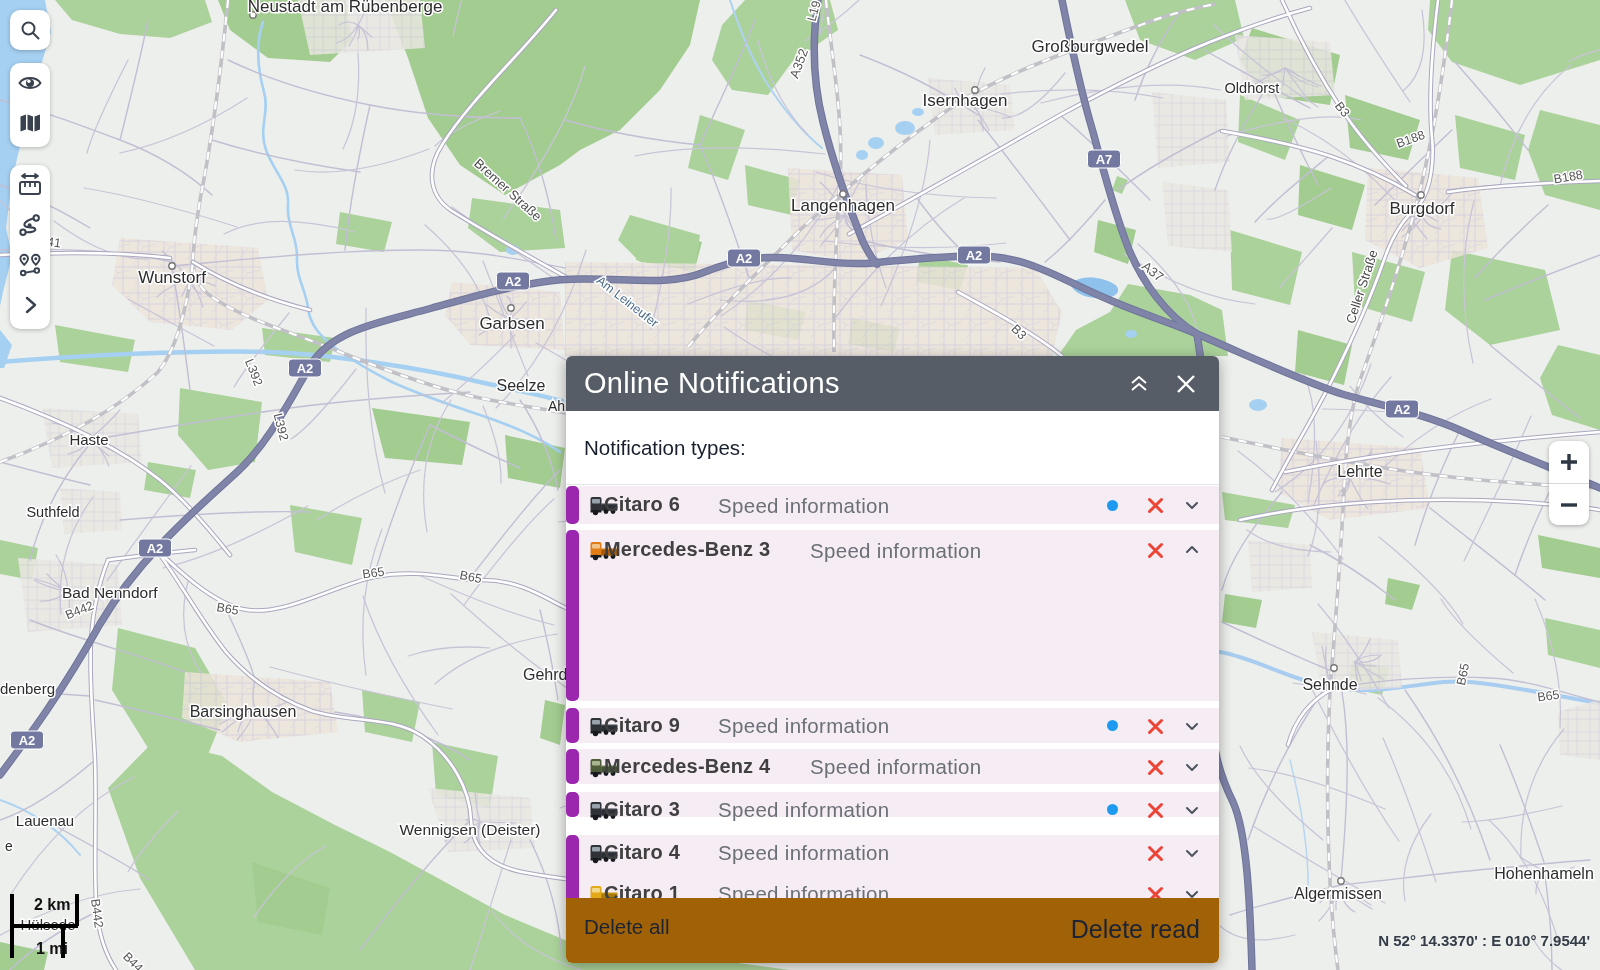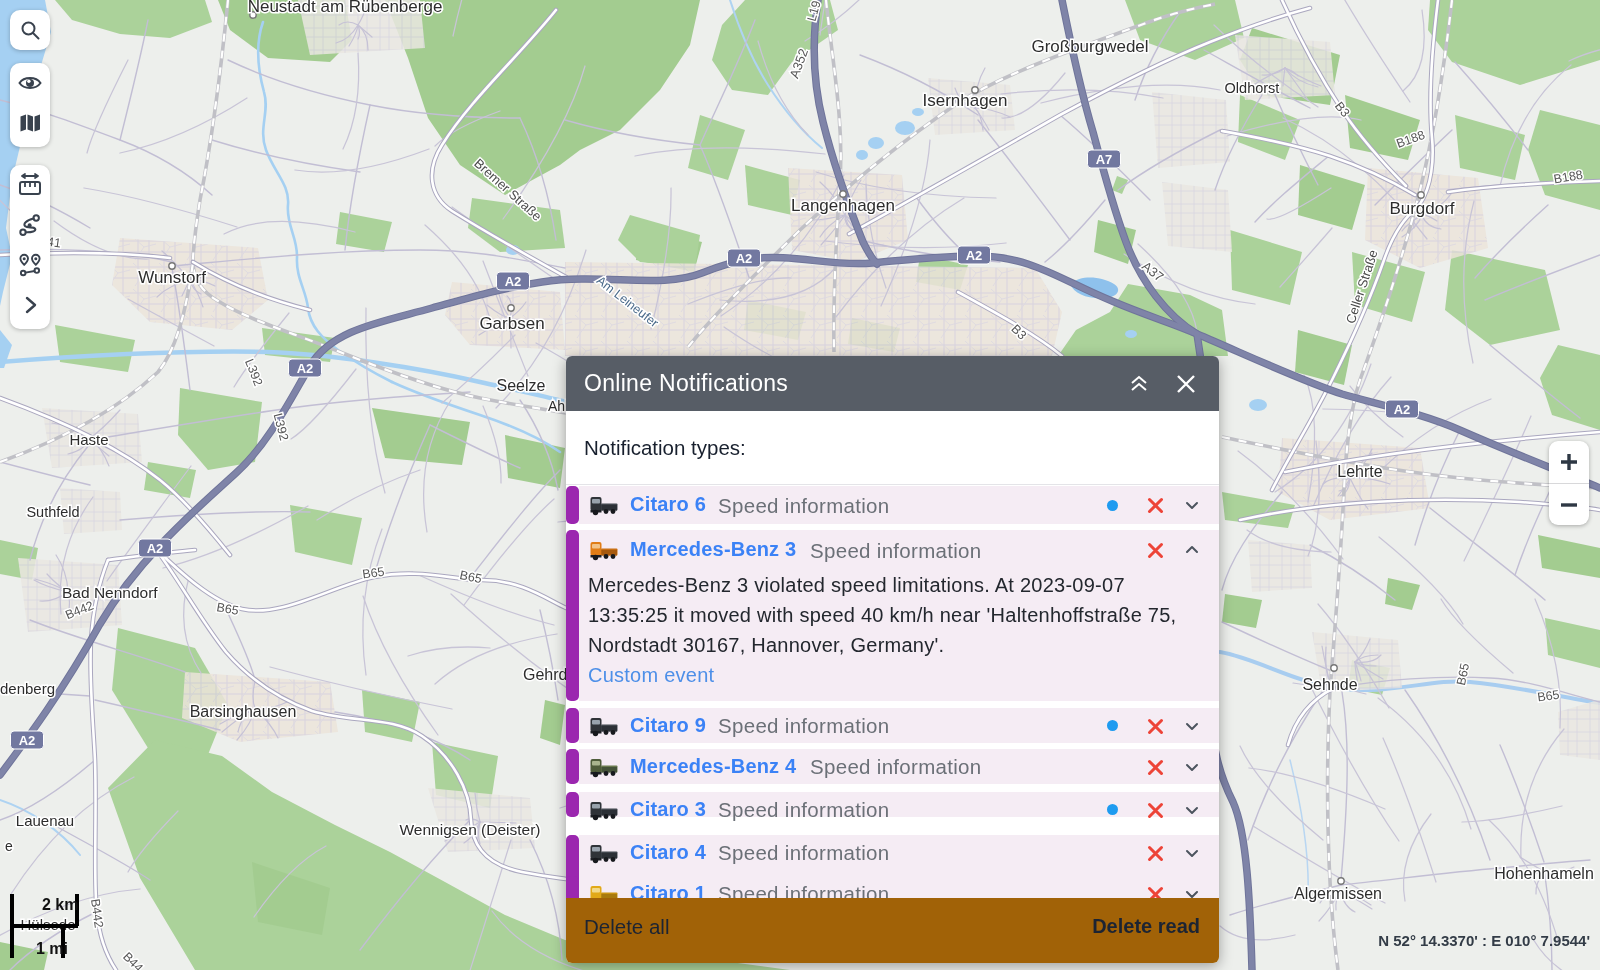--- a/index.html
+++ b/index.html
@@ -18,39 +18,39 @@
   
   #scalebar{position:absolute;left:8px;top:892px;width:80px;height:70px;color:#000;}
   #scalebar .txt{position:absolute;font-size:16px;font-weight:bold;color:#111;}
   
   #coords{position:absolute;right:10px;top:932px;font-size:15px;font-weight:bold;color:#333c47;}
   
   #dlg{position:absolute;left:566px;top:356px;width:653px;height:607px;border-radius:6px;
     background:#fff;box-shadow:0 3px 14px rgba(0,0,0,.35);overflow:hidden;}
   #dlg-head{position:absolute;left:0;top:0;right:0;height:55px;background:#575d66;color:#fff;
     display:flex;align-items:center;}
-  #dlg-title{font-size:23px;margin-left:18px;letter-spacing:.3px;}
+  #dlg-title{font-size:29px;margin-left:18px;letter-spacing:.3px;}
   #dlg-filter{position:absolute;left:0;top:55px;right:0;height:74px;background:#fff;border-bottom:1px solid #e4e4e8;box-sizing:border-box;}
   #nt-label{position:absolute;left:18px;top:25px;font-size:20.5px;color:#18202e;}
   #nt-select{position:absolute;left:197px;top:21px;width:348px;height:38px;border:1px solid #c9ccd1;
     border-radius:8px;box-sizing:border-box;}
   #nt-select .val{position:absolute;left:14px;top:6px;font-size:20.5px;color:#18202e;}
   #list{position:absolute;left:0;top:129px;right:0;height:413px;overflow:hidden;}
   .row{position:absolute;left:0;right:0;}
   .pbar{position:absolute;left:0;top:0;bottom:0;width:13px;background:#9b27af;border-radius:5px;}
   .rowbg{position:absolute;left:13px;right:0;top:0;bottom:0;background:#f5ecf4;}
   .ricon{position:absolute;left:24px;top:8px;}
-  .rname{position:absolute;left:64px;font-size:20px;font-weight:bold;color:#3b82f6;letter-spacing:.2px;}
+  .rname{position:absolute;left:38px;font-size:20px;font-weight:bold;color:#404040;letter-spacing:.2px;}
   .rinfo{position:absolute;font-size:20.5px;color:#6b7077;letter-spacing:.3px;}
   .rdot{position:absolute;left:541px;width:11px;height:11px;border-radius:50%;background:#1e9bf0;}
   .rx{position:absolute;left:581px;width:17px;height:17px;}
   .rch{position:absolute;left:618px;width:18px;height:18px;}
   #dlg-foot{position:absolute;left:0;bottom:0;right:0;height:65px;background:#a16207;}
   #dlg-foot .fl{position:absolute;left:18px;top:17px;font-size:20.5px;color:#1c2433;}
-  #dlg-foot .fr{position:absolute;right:19px;top:17px;font-size:20px;color:#1c2433;font-weight:bold;}
+  #dlg-foot .fr{position:absolute;right:19px;top:17px;font-size:25px;color:#1c2433;}
 </style>
 </head>
 <body>
 <div id="stage">
   <svg id="map" width="1600" height="970" viewBox="0 0 1600 970">
       <defs>
 <pattern id="urb" width="26" height="26" patternUnits="userSpaceOnUse">
  <rect width="26" height="26" fill="#ece4da"></rect>
  <path d="M0 7 H26 M0 18 H26 M8 0 V26 M19 0 V26" stroke="#d4cfdd" stroke-width="1" fill="none"></path>
  <path d="M3 3 L14 13 M14 13 L26 10 M5 26 L14 13" stroke="#d8d3e0" stroke-width="0.8" fill="none"></path>
@@ -635,21 +635,21 @@
         <svg width="22" height="22" viewBox="0 0 22 22">
           <path d="M3 11 H19" stroke="#2e3844" stroke-width="3.4"></path>
         </svg>
       </div>
   </div>
 
   <div id="scalebar">
     <svg width="80" height="70" viewBox="0 0 80 70">
       <path d="M4 2 V66 M4 34 H70 M69 2 V34 M55 34 V66" stroke="#000" stroke-width="4" fill="none"></path>
     </svg>
-    <div class="txt" style="left:26px;top:4px;margin-left:8px;">2 km</div>
+    <div class="txt" style="left:26px;top:4px;">2 km</div>
     <div class="txt" style="left:28px;top:48px;">1 mi</div>
   </div>
 
   <div id="coords">N 52° 14.3370' : E 010° 7.9544'</div>
 
   <div id="dlg">
     <div id="dlg-head">
       <div id="dlg-title">Online Notifications</div>
       <svg style="position:absolute;left:562px;top:17px;" width="22" height="22" viewBox="0 0 22 22">
           <path d="M4 10 L11 4 L18 10 M4 17 L11 11 L18 17" stroke="#fff" stroke-width="2" fill="none"></path>
@@ -699,21 +699,20 @@
               <circle cx="23" cy="16.5" r="2.4" fill="#17191d"></circle>
             </svg></div>
           <div class="rname" style="top:8px;">Mercedes-Benz 3</div>
           <div class="rinfo" style="left:244px;top:9px;">Speed information</div>
           <div class="rx" style="top:12px;"><svg width="17" height="17" viewBox="0 0 17 17">
               <path d="M2.5 2.5 L14.5 14.5 M14.5 2.5 L2.5 14.5" stroke="#ed4438" stroke-width="3" stroke-linecap="round"></path>
             </svg></div>
           <div class="rch" style="top:12px;"><svg width="16" height="16" viewBox="0 0 16 16">
               <path d="M3 10 L8 5 L13 10" stroke="#4c545e" stroke-width="2" fill="none" stroke-linecap="round" stroke-linejoin="round"></path>
             </svg></div>
-          <div style="position:absolute;left:22px;top:40px;width:620px;font-size:20px;letter-spacing:.25px;line-height:30px;color:#23272e;white-space:nowrap;">Mercedes-Benz 3 violated speed limitations. At 2023-09-07<br>13:35:25 it moved with speed 40 km/h near 'Haltenhoffstraße 75,<br>Nordstadt 30167, Hannover, Germany'.<br><span style="color:#4d8fe8;">Custom event</span></div>
         </div>
 <div class="row" style="top:223px;height:35px;">
           <div class="pbar"></div>
           <div class="rowbg"></div>
           <div class="ricon" style="top:8px;"><svg width="28" height="21" viewBox="0 0 28 21">
               <rect x="0.5" y="2" width="11" height="14" rx="2" fill="#2f3338"></rect>
               <rect x="2" y="4" width="8" height="4.5" rx="1" fill="#98a2ac"></rect>
               <rect x="11" y="8.5" width="16.5" height="7" rx="1" fill="#41464d"></rect>
               <rect x="11.5" y="10" width="15.5" height="5.5" fill="#2c3036"></rect>
               <rect x="0.5" y="15" width="11" height="2.5" fill="#1d2025"></rect>

